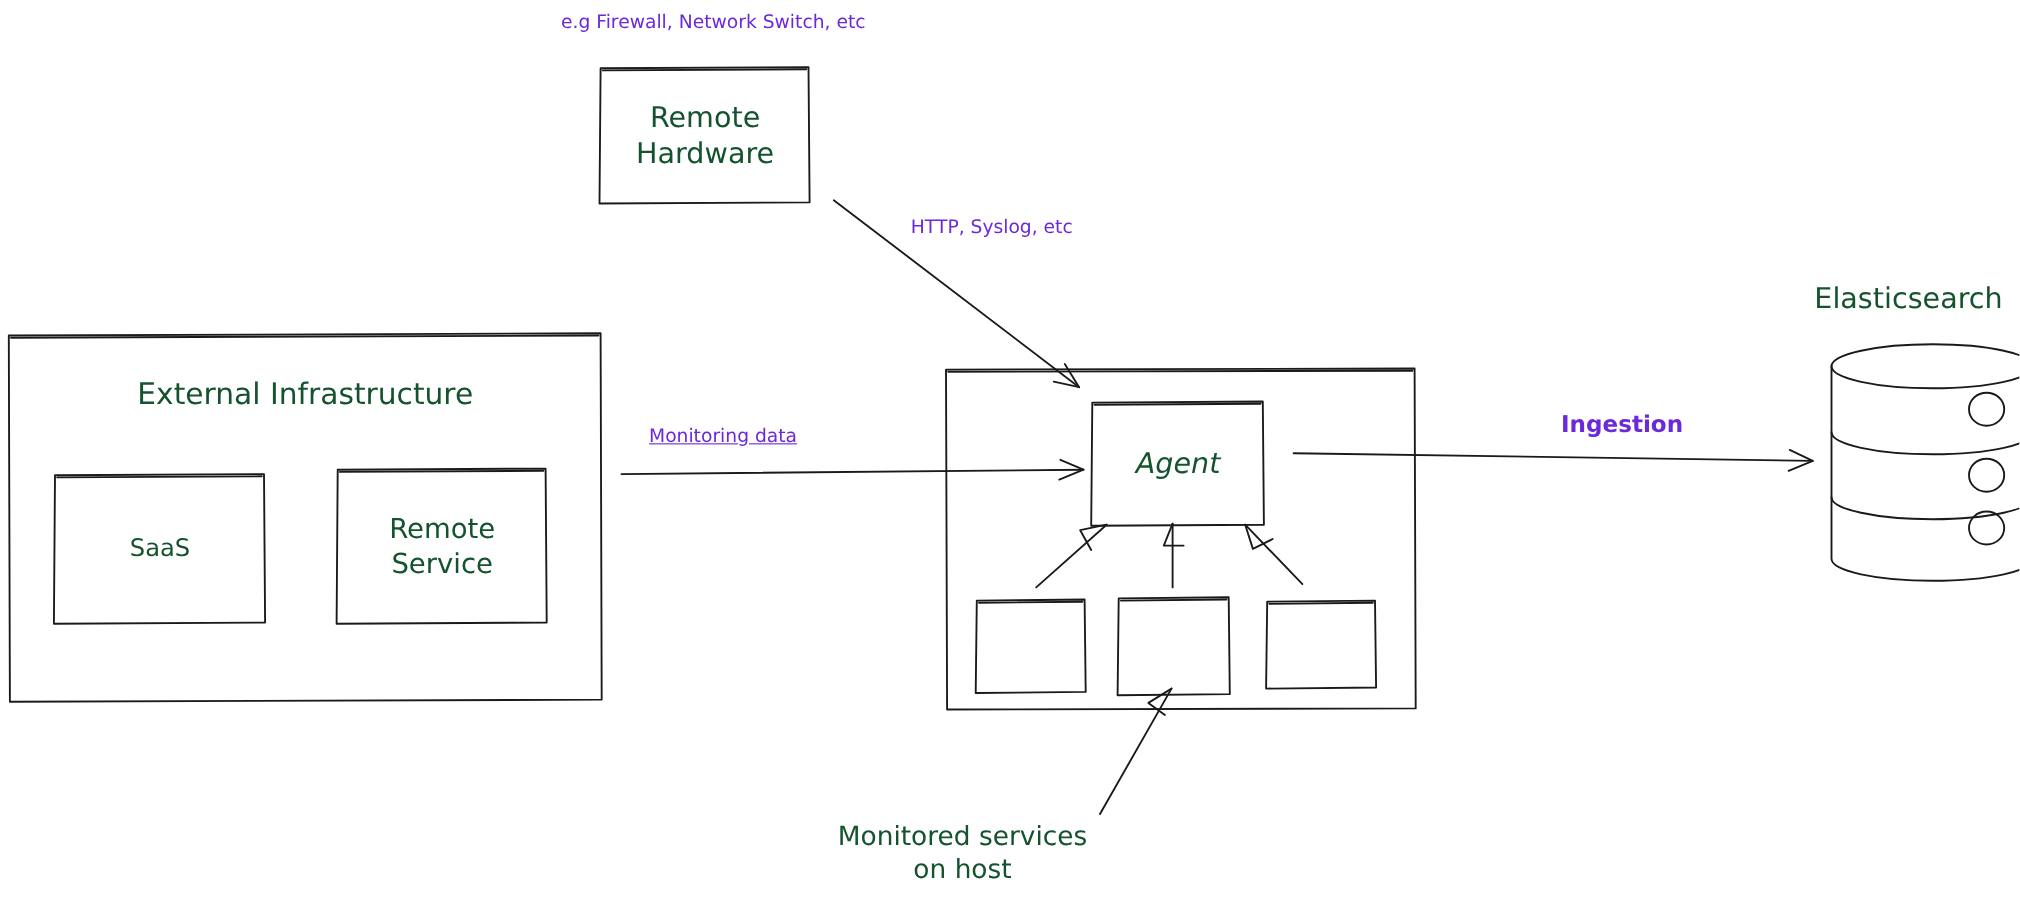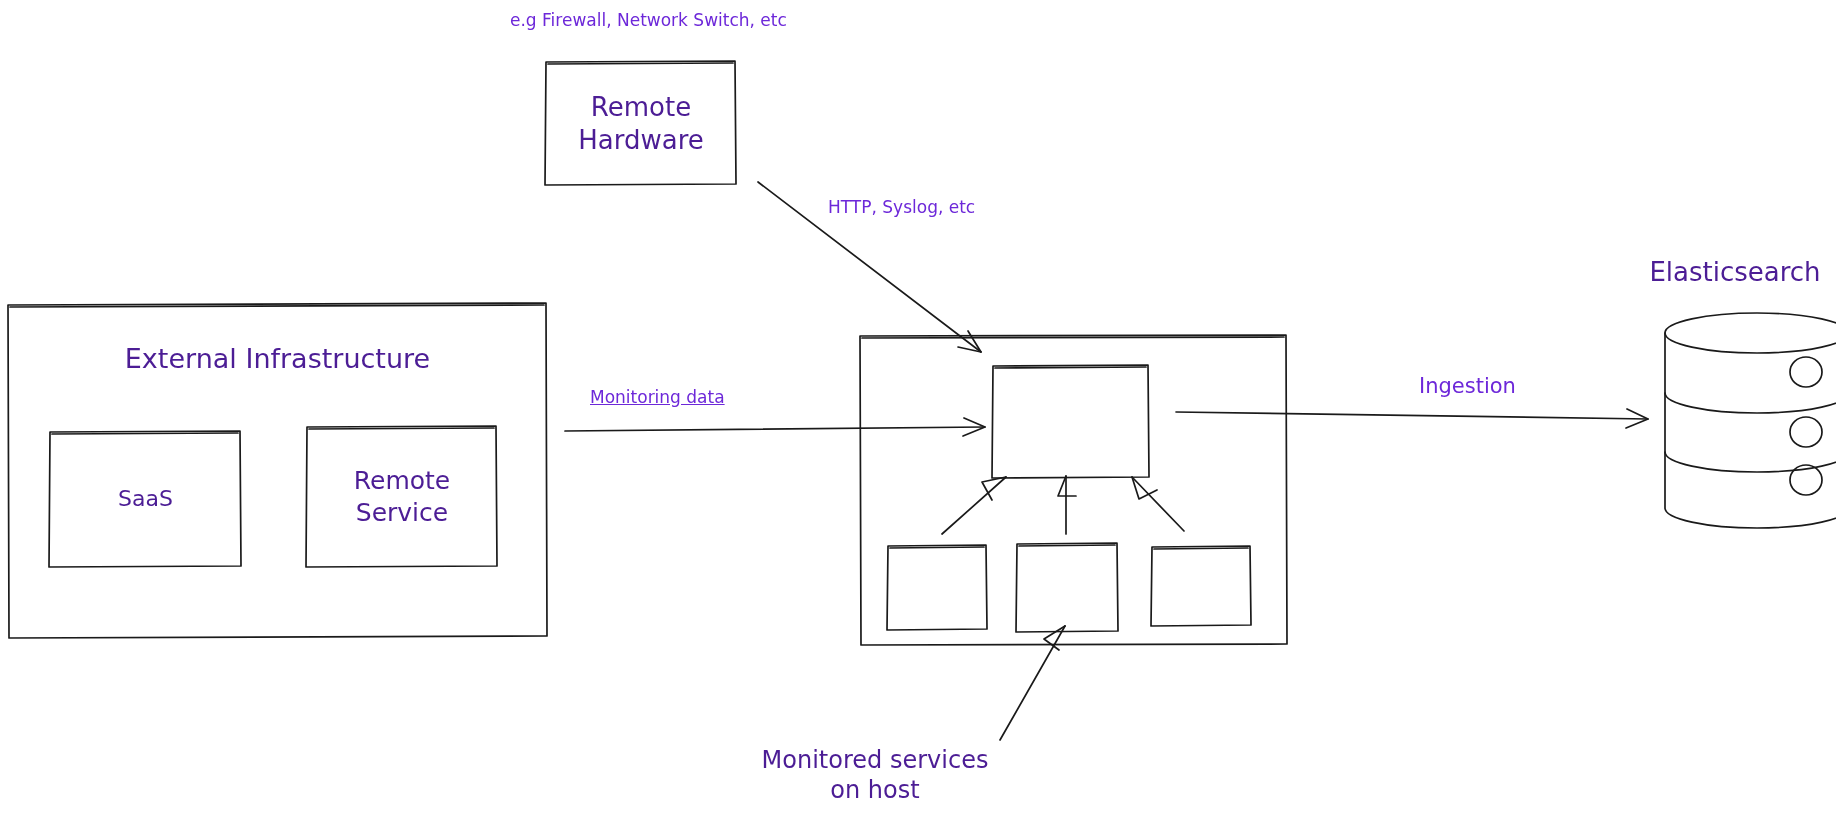--- a/index.html
+++ b/index.html
@@ -21,21 +21,21 @@
     white-space: pre;
     line-height: 1.25;
     margin-left: 20px;
   }
   .box-label {
     position: absolute;
     display: flex;
     align-items: center;
     justify-content: center;
     text-align: center;
-    color: #4c1d95;
+    color: #14532d;
     white-space: pre-line;
     line-height: 1.25;
     pointer-events: none;
   }
   svg.sketch {
     position: absolute;
     left: 0;
     top: 0;
     width: 1836px;
     height: 824px;
@@ -153,21 +153,22 @@
   <div class="box-label" style="left:8px; top:340px; width:539px; height:38px; font-size:27px;">External Infrastructure</div>
 
   <div class="box-label" style="left:50px; top:432px; width:191px; height:134px; font-size:22px;">SaaS</div>
 
   <div class="box-label" style="left:307px; top:427px; width:190px; height:139px; font-size:25px;">Remote
 Service</div>
 
   <div class="label" style="left:570px; top:387px; font-size:17px;text-decoration:underline;">Monitoring data</div>
 
 
+  <div class="box-label" style="left:993px; top:366px; width:156px; height:112px; font-size:26px; font-style:italic;">Agent</div>
 
-  <div class="label" style="left:1399px; top:373px; font-size:21px;">Ingestion</div>
+  <div class="label" style="left:1399px; top:373px; font-size:21px;font-weight:bold;">Ingestion</div>
 
   <div class="box-label" style="left:1630px; top:256px; width:210px; height:32px; font-size:26px;">Elasticsearch</div>
 
   <div class="box-label" style="left:730px; top:740px; width:290px; height:70px; font-size:24px; flex-direction:column;">Monitored services
 on host</div>
 
 </div>
 
 </body></html>

